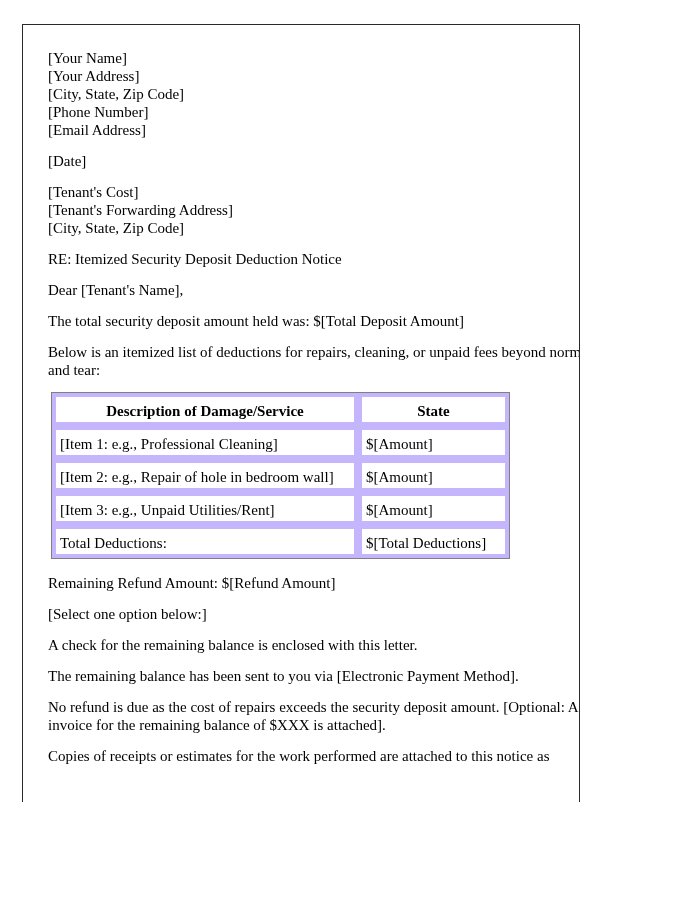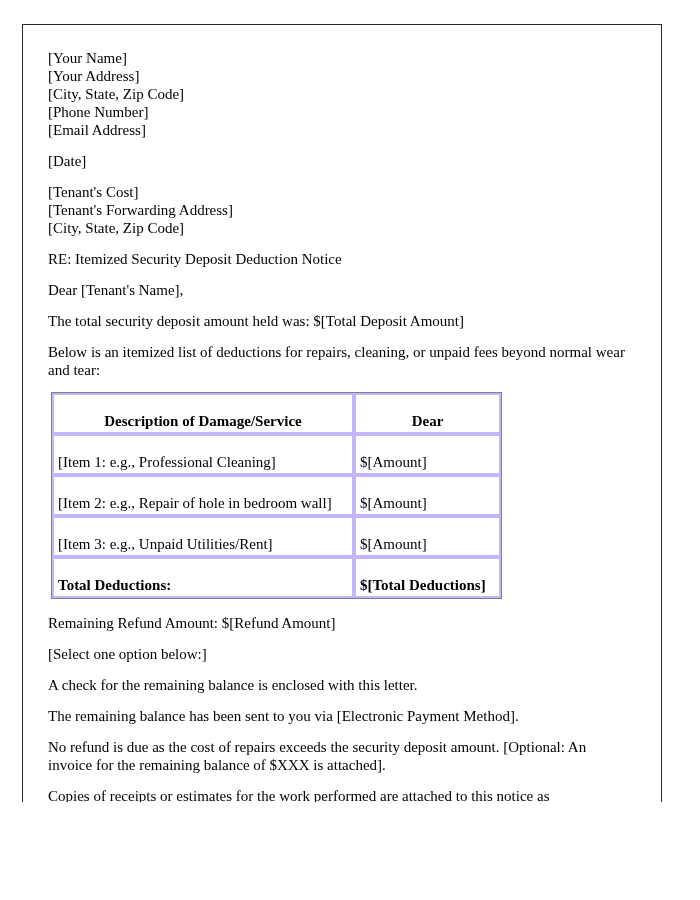--- a/index.html
+++ b/index.html
@@ -14,21 +14,21 @@
     overflow: hidden;
     font-family: "Liberation Serif", "DejaVu Serif", serif;
     color: #000000;
   }
 
   
   .page-frame {
     position: absolute;
     left: 22px;
     top: 24px;
-    width: 640px;
+    width: 558px;
     height: 778px;
     box-sizing: border-box;
     border-left: 1px solid #2a2a2a;
     border-top: 1px solid #2a2a2a;
     border-right: 1px solid #2a2a2a;
     border-bottom: none;
     background: #ffffff;
     overflow: hidden;
   }
 
@@ -59,33 +59,33 @@
     border-collapse: separate;
     border-spacing: 0;
     border: 1px solid #808080;
     margin: 6px 0 15px 3px;
     background: #ffffff;
     font-size: 15px;
     line-height: 18px;
   }
   table.deduction-table td,
   table.deduction-table th {
-    border: 2px solid #c4b5fd;
-    padding: 17px 4px 2px 4px;
+    border: 4px solid #c4b5fd;
+    padding: 5px 4px 2px 4px;
     font-weight: normal;
     text-align: left;
     white-space: nowrap;
     vertical-align: middle;
   }
   table.deduction-table th {
     font-weight: bold;
     text-align: center;
   }
   table.deduction-table tr.total-row td {
-    font-weight: bold;
+    font-weight: normal;
   }
   .col-desc { min-width: 290px; }
   .col-cost { min-width: 135px; }
 </style>
 </head>
 <body>
 
 <div class="page-frame">
   <div class="page-body">
 
@@ -111,21 +111,21 @@
 
 
     <p>The total security deposit amount held was: $[Total Deposit Amount]</p>
 
     <p>Below is an itemized list of deductions for repairs, cleaning, or unpaid fees beyond normal wear and tear:</p>
 
     <table class="deduction-table">
       <thead>
         <tr>
           <th class="col-desc">Description of Damage/Service</th>
-          <th class="col-cost">Dear</th>
+          <th class="col-cost">State</th>
         </tr>
       </thead>
       <tbody>
         <tr>
           <td class="col-desc">[Item 1: e.g., Professional Cleaning]</td>
           <td class="col-cost">$[Amount]</td>
         </tr>
         <tr>
           <td class="col-desc">[Item 2: e.g., Repair of hole in bedroom wall]</td>
           <td class="col-cost">$[Amount]</td>

